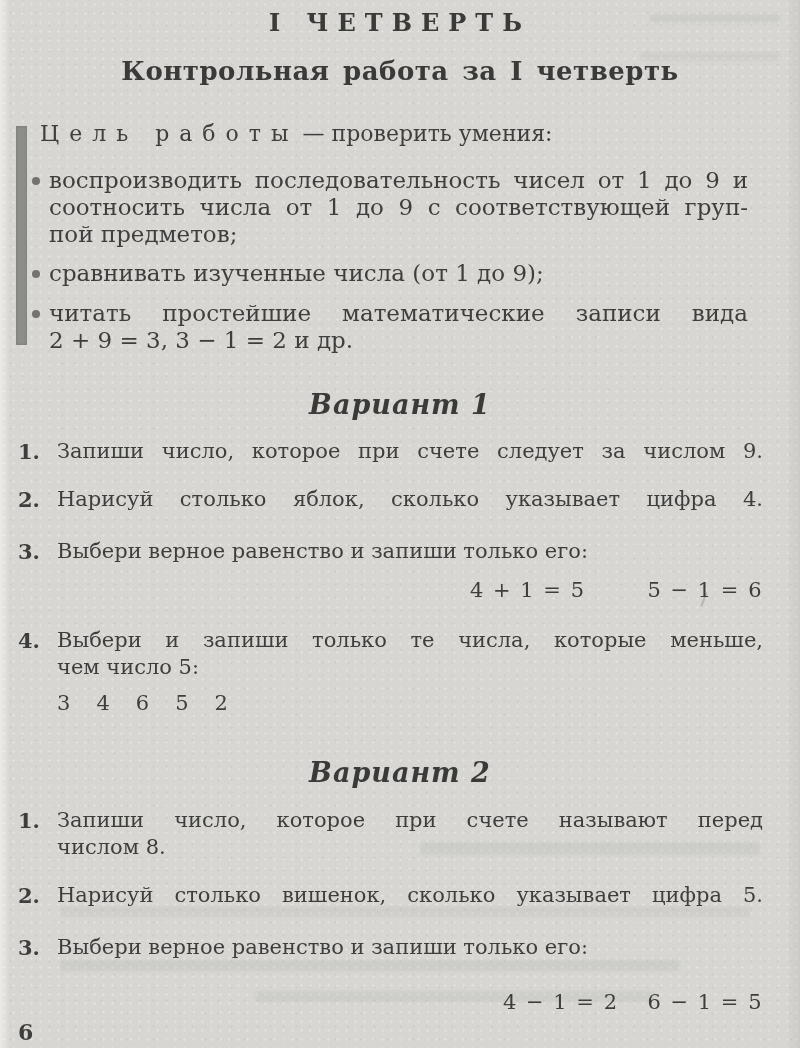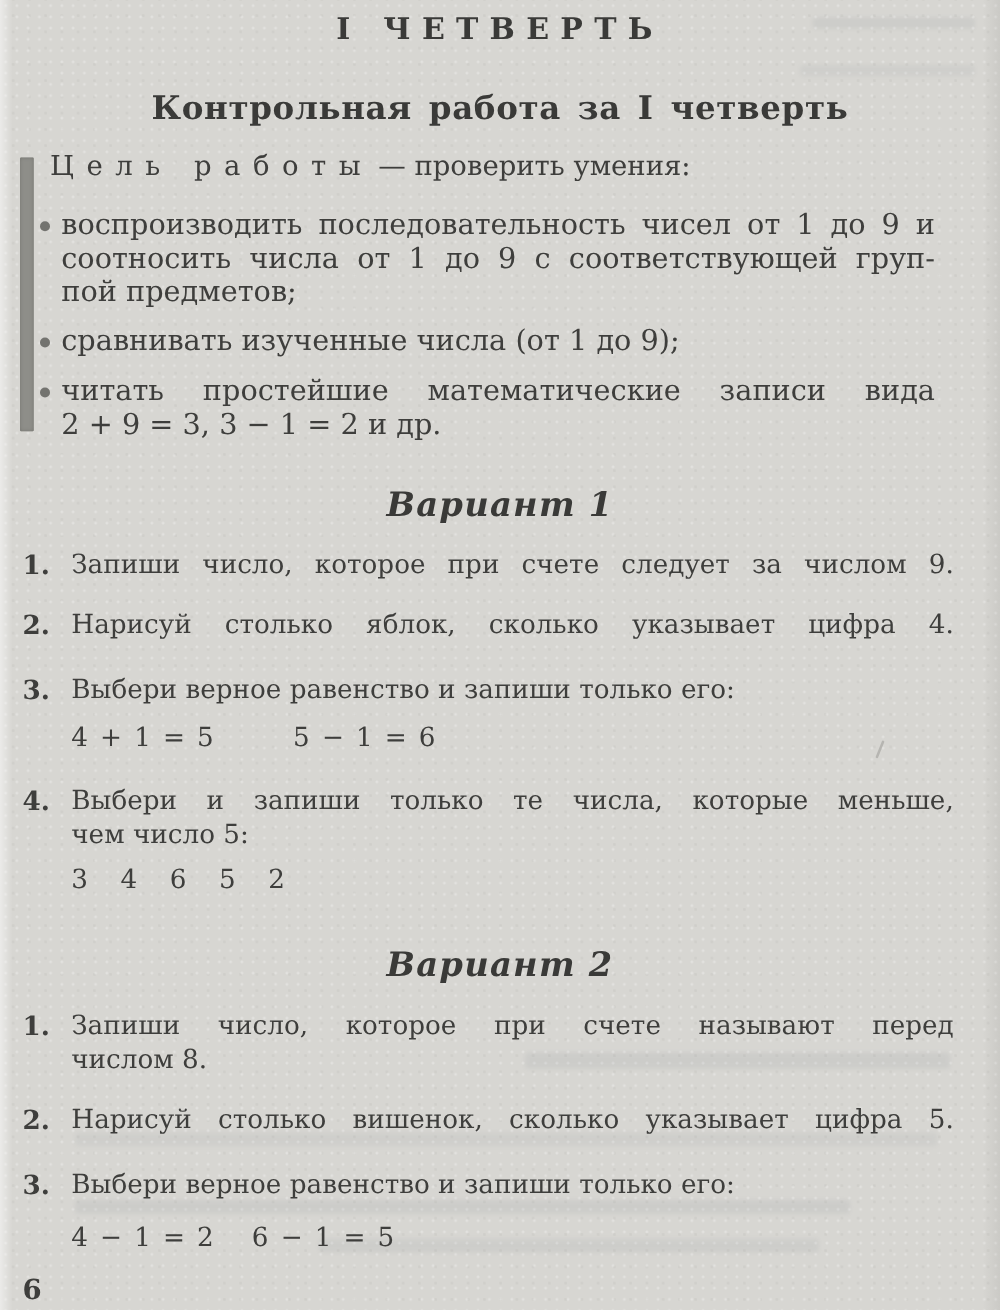--- a/index.html
+++ b/index.html
@@ -18,41 +18,41 @@
   .edge-light{position:absolute;left:0;top:0;bottom:0;width:10px;
     background:linear-gradient(to right, rgba(255,255,255,.5), rgba(255,255,255,0));}
   .edge-dark{position:absolute;right:0;top:0;bottom:0;width:14px;
     background:linear-gradient(to left, rgba(60,60,55,.08), rgba(60,60,55,0));}
 
   h1.qtitle{
     position:absolute;top:8px;left:0;width:100%;margin:0;text-align:center;
     font-size:24px;font-weight:bold;letter-spacing:9px;color:#3a3a38;
   }
   h2.wtitle{
-    position:absolute;top:72px;left:0;width:100%;margin:0;text-align:center;
+    position:absolute;top:56px;left:0;width:100%;margin:0;text-align:center;
     font-size:26px;font-weight:bold;word-spacing:4px;letter-spacing:.5px;color:#3a3a38;
   }
   .goal-bar{position:absolute;left:16px;top:126px;width:11px;height:219px;
     background:#8e8e89;box-shadow:inset 0 0 3px #74746f;border-radius:1px;}
   .goal-label{position:absolute;left:40px;top:120px;font-size:22px;line-height:28px;white-space:nowrap;}
   .goal-label .spaced{letter-spacing:10px;margin-right:4px;}
   .goal-bullet{position:absolute;left:32px;width:716px;padding-left:17px;box-sizing:border-box;
     font-size:23px;line-height:28px;}
   .goal-bullet .dot{position:absolute;left:0;top:10px;width:8px;height:8px;border-radius:50%;background:#73736f;}
 
   h3.variant{
     position:absolute;left:0;width:100%;margin:0;text-align:center;
     font-size:27px;font-weight:bold;font-style:italic;letter-spacing:1px;color:#3a3a38;
   }
   .task{position:absolute;left:18px;width:746px;display:flex;font-size:21px;}
   .task-num{width:39px;flex:none;font-weight:bold;line-height:27px;}
   .task-body{width:706px;flex:none;}
   .line{line-height:27px;}
   .jline{text-align:justify;text-align-last:justify;}
-  .eq-row{display:flex;gap:62px;line-height:27px;}
+  .eq-row{display:flex;gap:62px;line-height:27px;justify-content:flex-end;}
   .eq{letter-spacing:1.5px;}
   .num-row{display:flex;gap:26px;line-height:27px;}
 
   .page-num{position:absolute;left:18px;top:1019px;font-size:22px;font-weight:bold;}
 
   .ghost{position:absolute;background:#5a6570;opacity:.08;filter:blur(1.6px);border-radius:3px;}
   .ghost-slash{position:absolute;width:2px;height:15px;background:#6a6a66;opacity:.3;transform:rotate(22deg);border-radius:1px;}
 </style>
 </head>
 <body>
@@ -146,21 +146,21 @@
       <div class="task" style="top: 882px;">
         <span class="task-num">2.</span>
         <div class="task-body">
           <div class="line jline">Нарисуй столько вишенок, сколько указывает цифра 5.</div>
         </div>
       </div>
       <div class="task" style="top: 934px;">
         <span class="task-num">3.</span>
         <div class="task-body">
           <div class="line">Выбери верное равенство и запиши только его:</div>
-          <div class="eq-row" style="margin-top: 16px; gap: 29px;">
+          <div class="eq-row" style="margin-top: 28px; gap: 29px;">
             <span class="eq">4 − 1 = 2</span>
             <span class="eq">6 − 1 = 5</span>
           </div>
         </div>
       </div>
     </div>
 
   <div class="page-num">6</div>
 </div>
 

